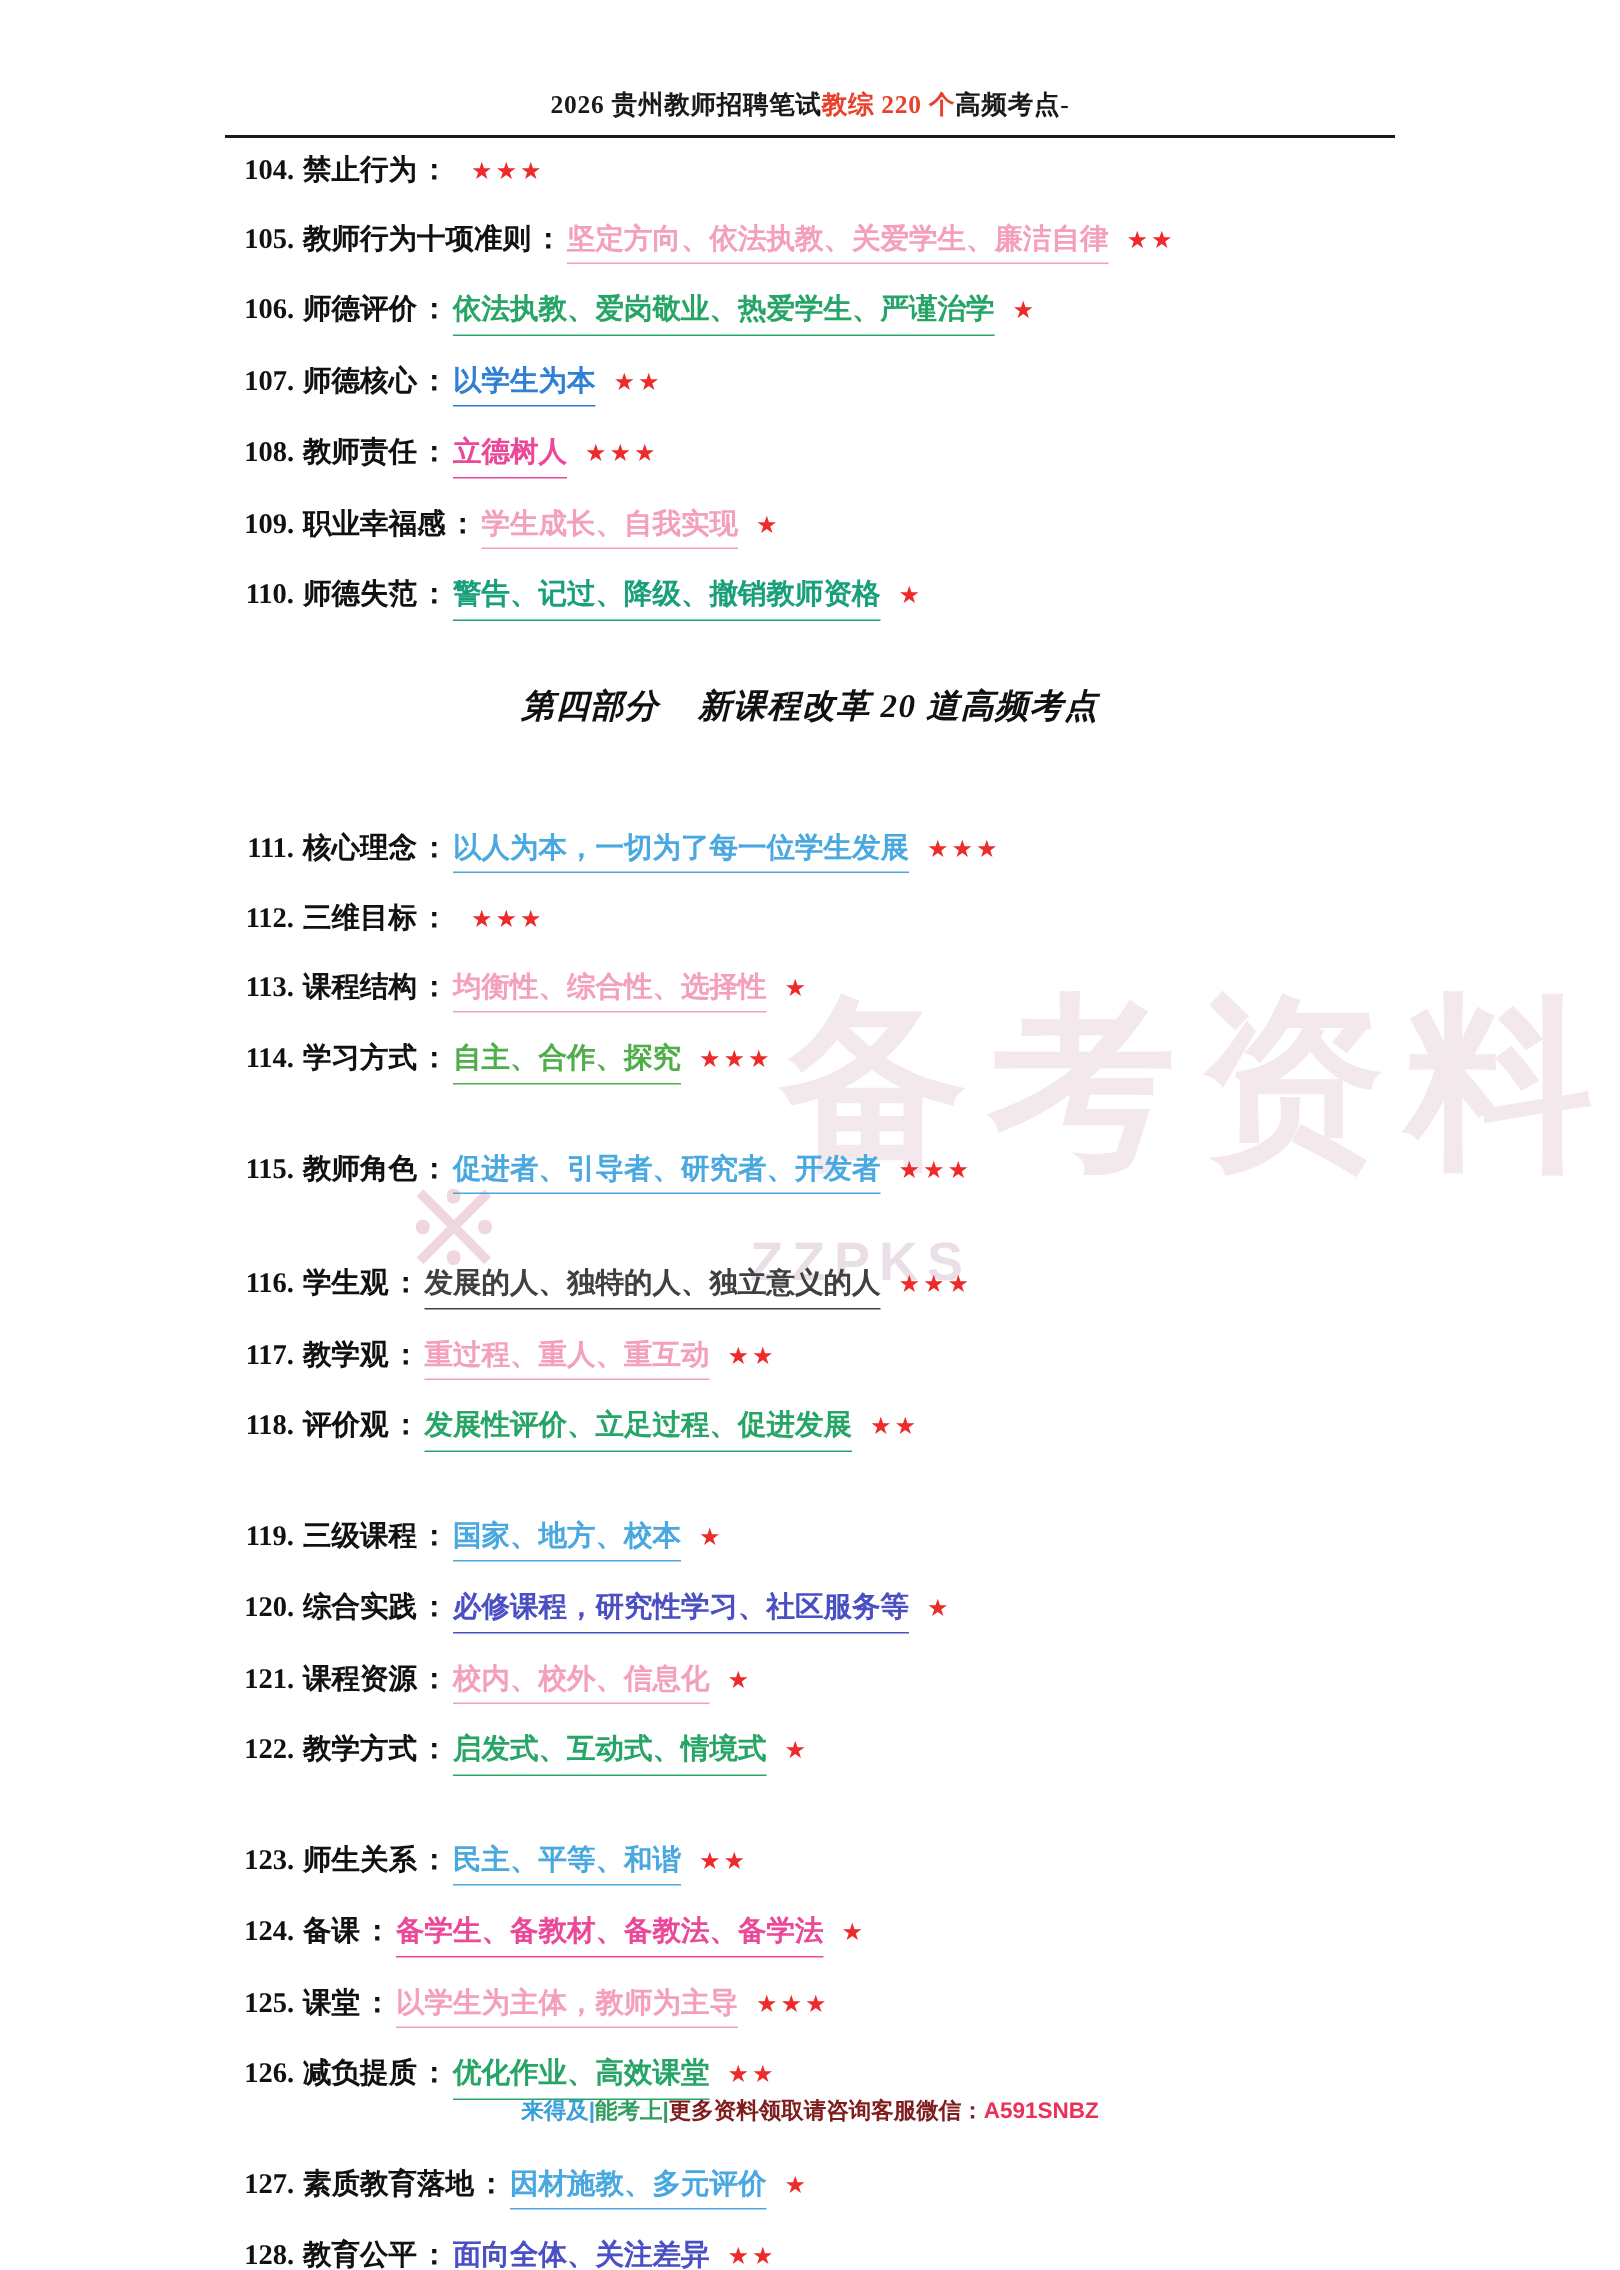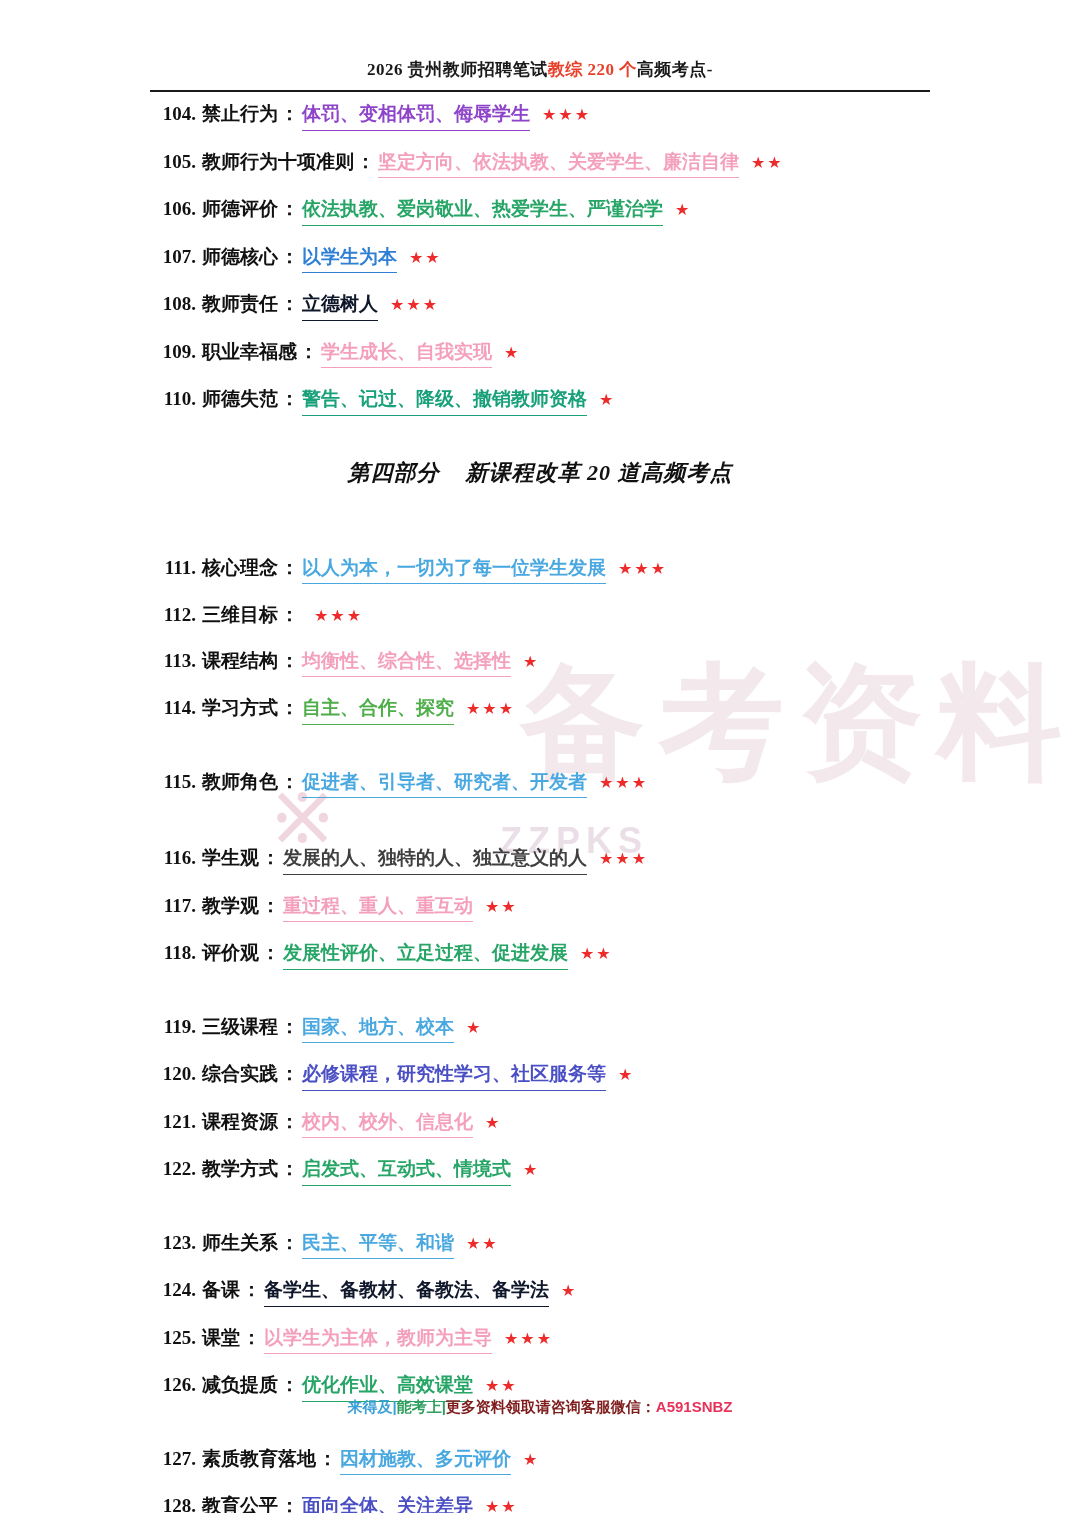--- a/index.html
+++ b/index.html
@@ -118,21 +118,21 @@
     margin-left: 12px;
     color: #ee2b2b;
     font-size: 16px;
     letter-spacing: 2px;
   }
 
   
   .c-purple  { color: #8e44c9; }
   .c-green   { color: #27a567; }
   .c-blue    { color: #2f7fd4; }
-  .c-violet  { color: #0f172a; text-align: right; }
+  .c-violet  { color: #ec4899; text-align: right; }
   .c-lpink   { color: #f4a0bd; }
   .c-teal    { color: #18a07a; }
   .c-red     { color: #404040; margin-top: 29px; }
   .c-indigo  { color: #4a4fc4; }
   .c-skyblue { color: #4aa8e0; margin-top: 26px; }
   .c-grass   { color: #4fae4a; }
 
   
   .section-heading {
     position: relative;
@@ -181,21 +181,20 @@
   <div class="header">
     <span>2026 贵州教师招聘笔试</span><span class="hl">教综 220 个</span><span>高频考点-</span>
   </div>
   <div class="header-rule"></div>
 
   <div class="list">
     <div class="entry">
       <span class="num">104.</span>
       <span class="term">禁止行为</span>
       <span class="colon">：</span>
-      <span class="val c-purple">体罚、变相体罚、侮辱学生</span>
       <span class="stars">★★★</span>
     </div>
     <div class="entry">
       <span class="num">105.</span>
       <span class="term">教师行为十项准则</span>
       <span class="colon">：</span>
       <span class="val c-lpink">坚定方向、依法执教、关爱学生、廉洁自律</span>
       <span class="stars">★★</span>
     </div>
     <div class="entry">

